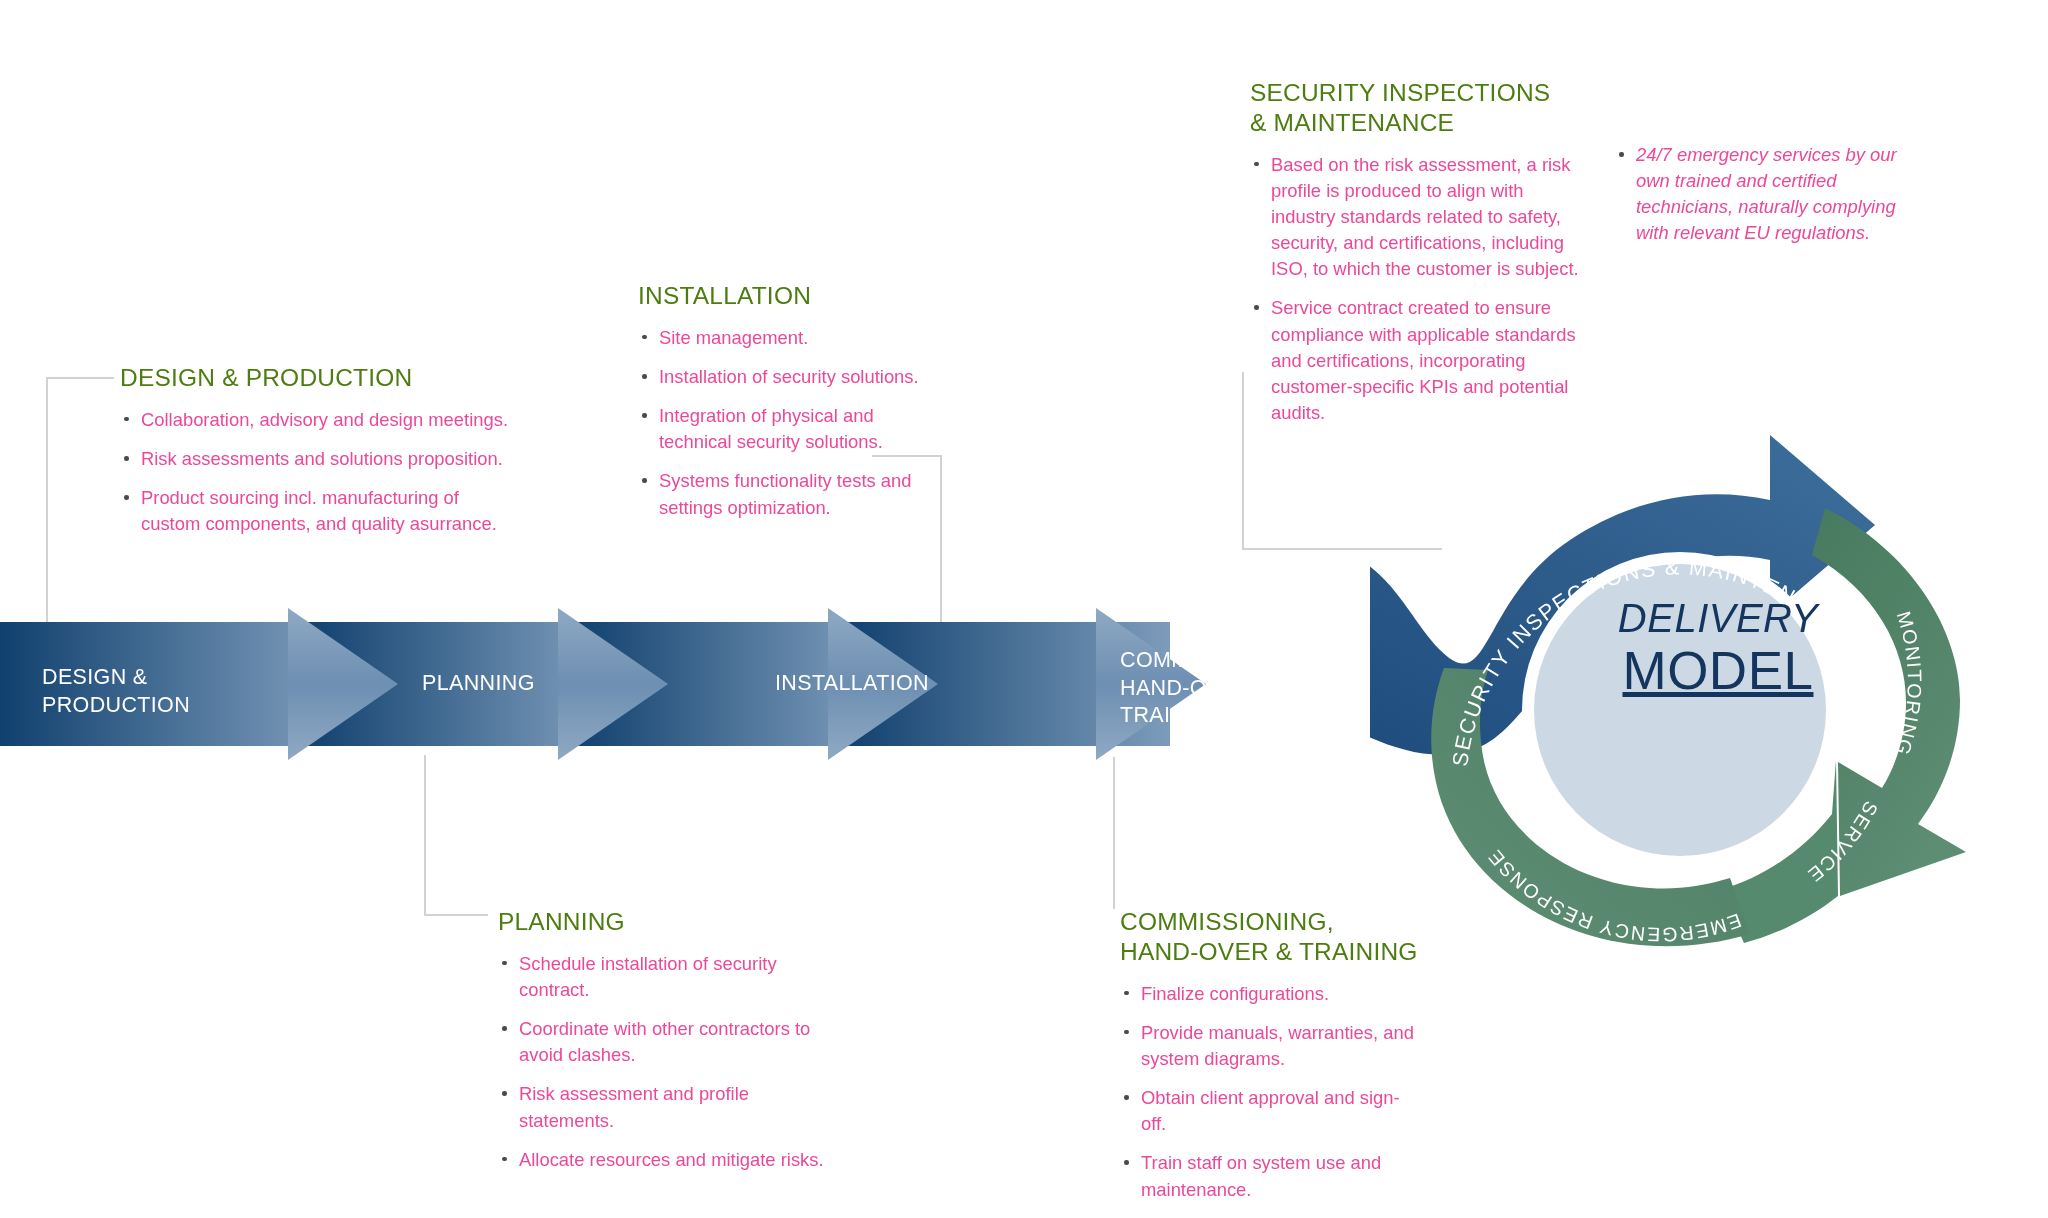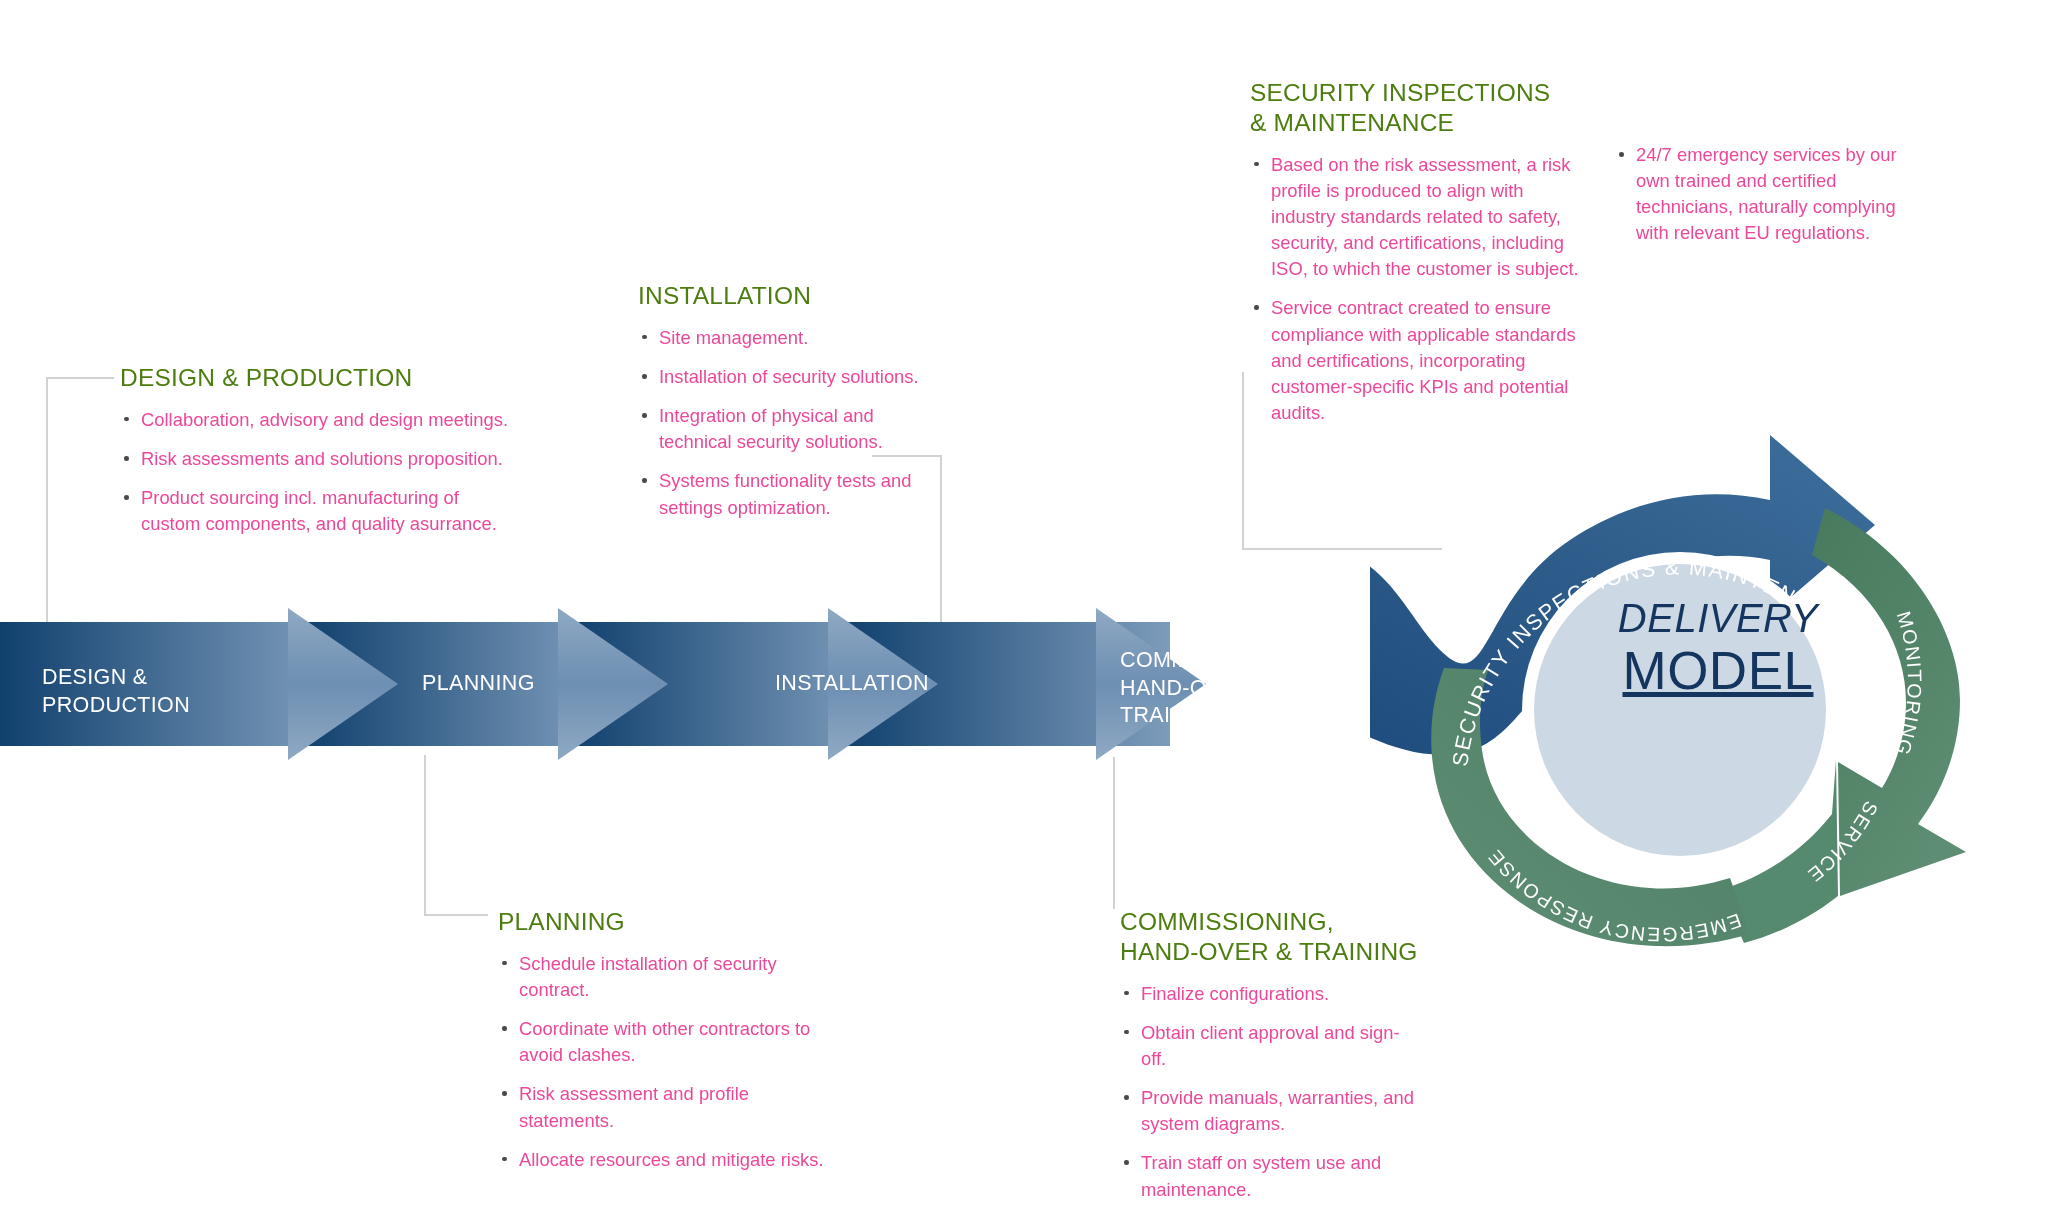--- a/index.html
+++ b/index.html
@@ -253,40 +253,40 @@
 
   <div class="callout" style="left:1250px; top:78px; width:330px;">
     <h3>SECURITY INSPECTIONS
 &amp; MAINTENANCE</h3>
     <ul>
       <li>Based on the risk assessment, a risk profile is produced to align with industry standards related to safety, security, and certifications, including ISO, to which the customer is subject.</li>
       <li>Service contract created to ensure compliance with applicable standards and certifications, incorporating customer-specific KPIs and potential audits.</li>
     </ul>
   </div>
 
-  <div class="callout" style="left:1615px; top:142px; width:300px;">
+  <div class="callout" style="left:1615px; top:142px; width:300px;font-style:italic;">
     <ul>
       <li>24/7 emergency services by our own trained and certified technicians, naturally complying with relevant EU regulations.</li>
     </ul>
   </div>
 
   <div class="callout" style="left:498px; top:907px; width:350px;">
     <h3>PLANNING</h3>
     <ul>
       <li>Schedule installation of security contract.</li>
       <li>Coordinate with other contractors to avoid clashes.</li>
       <li>Risk assessment and profile statements.</li>
       <li>Allocate resources and mitigate risks.</li>
     </ul>
   </div>
 
   <div class="callout" style="left:1120px; top:907px; width:300px;">
     <h3>COMMISSIONING,
 HAND-OVER &amp; TRAINING</h3>
     <ul>
       <li>Finalize configurations.</li>
+      <li>Provide manuals, warranties, and system diagrams.</li>
       <li>Obtain client approval and sign-off.</li>
-      <li>Provide manuals, warranties, and system diagrams.</li>
       <li>Train staff on system use and maintenance.</li>
     </ul>
   </div>
 
 </div>
 
 </body></html>

